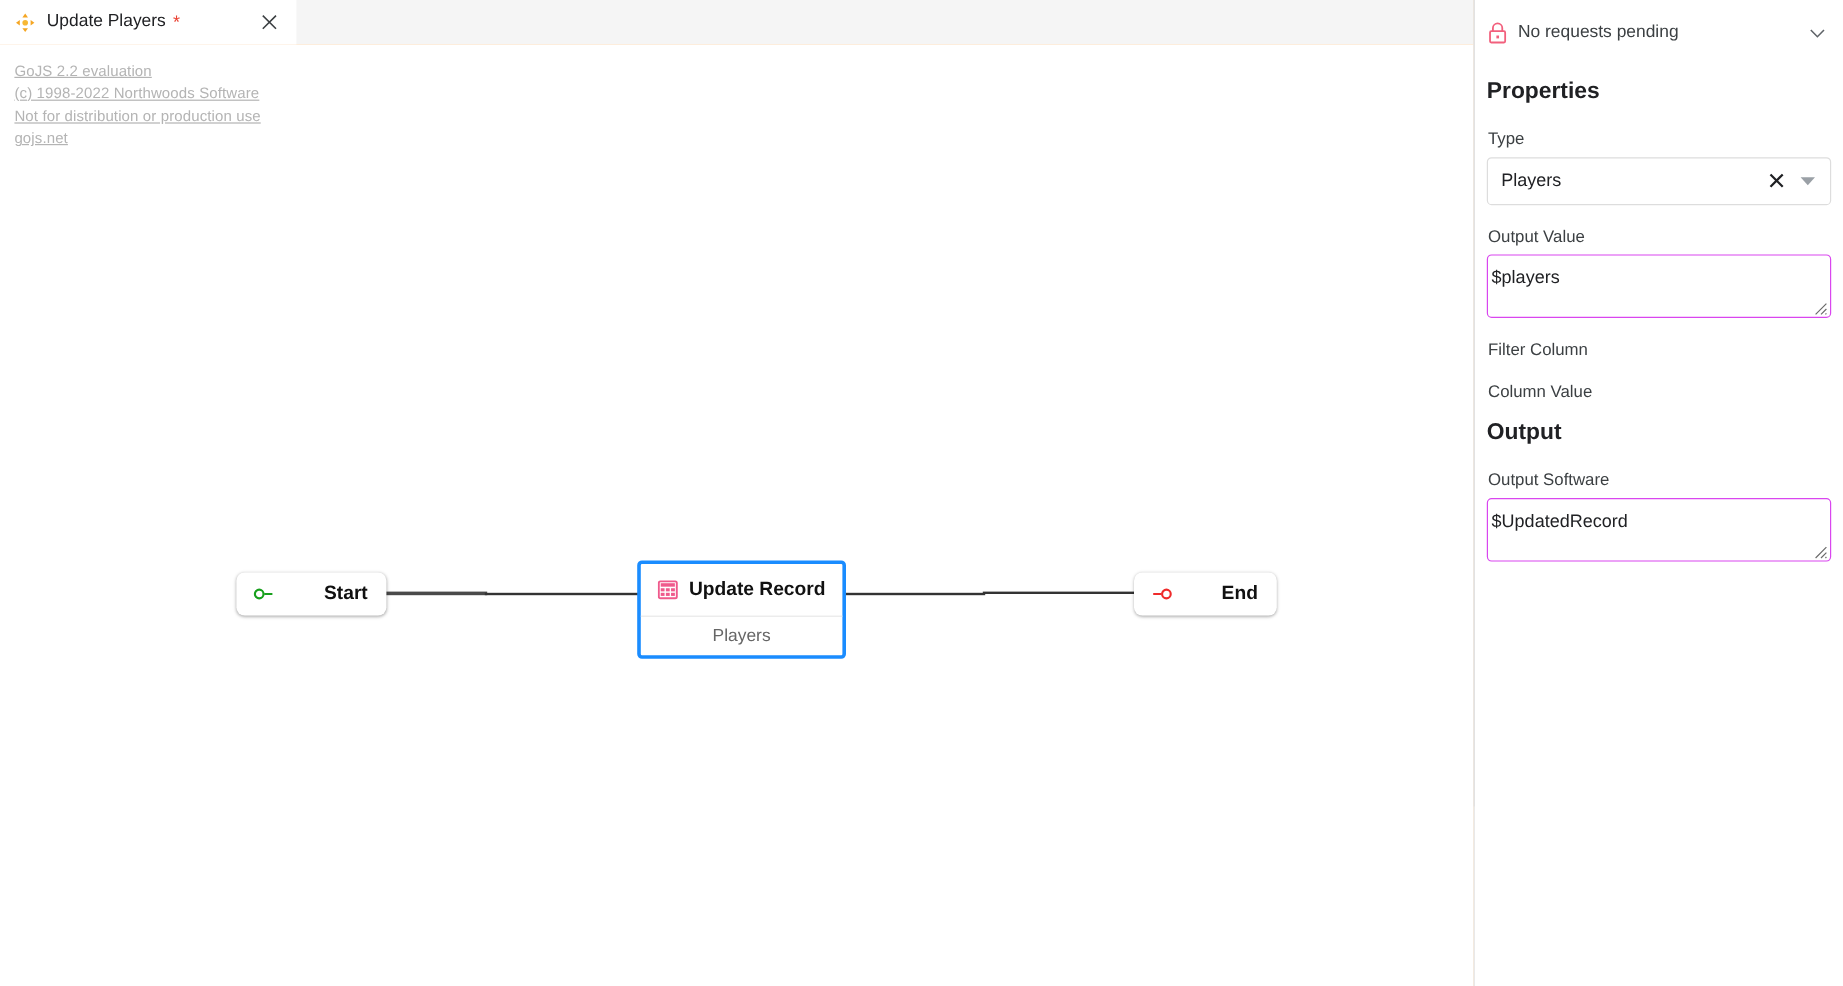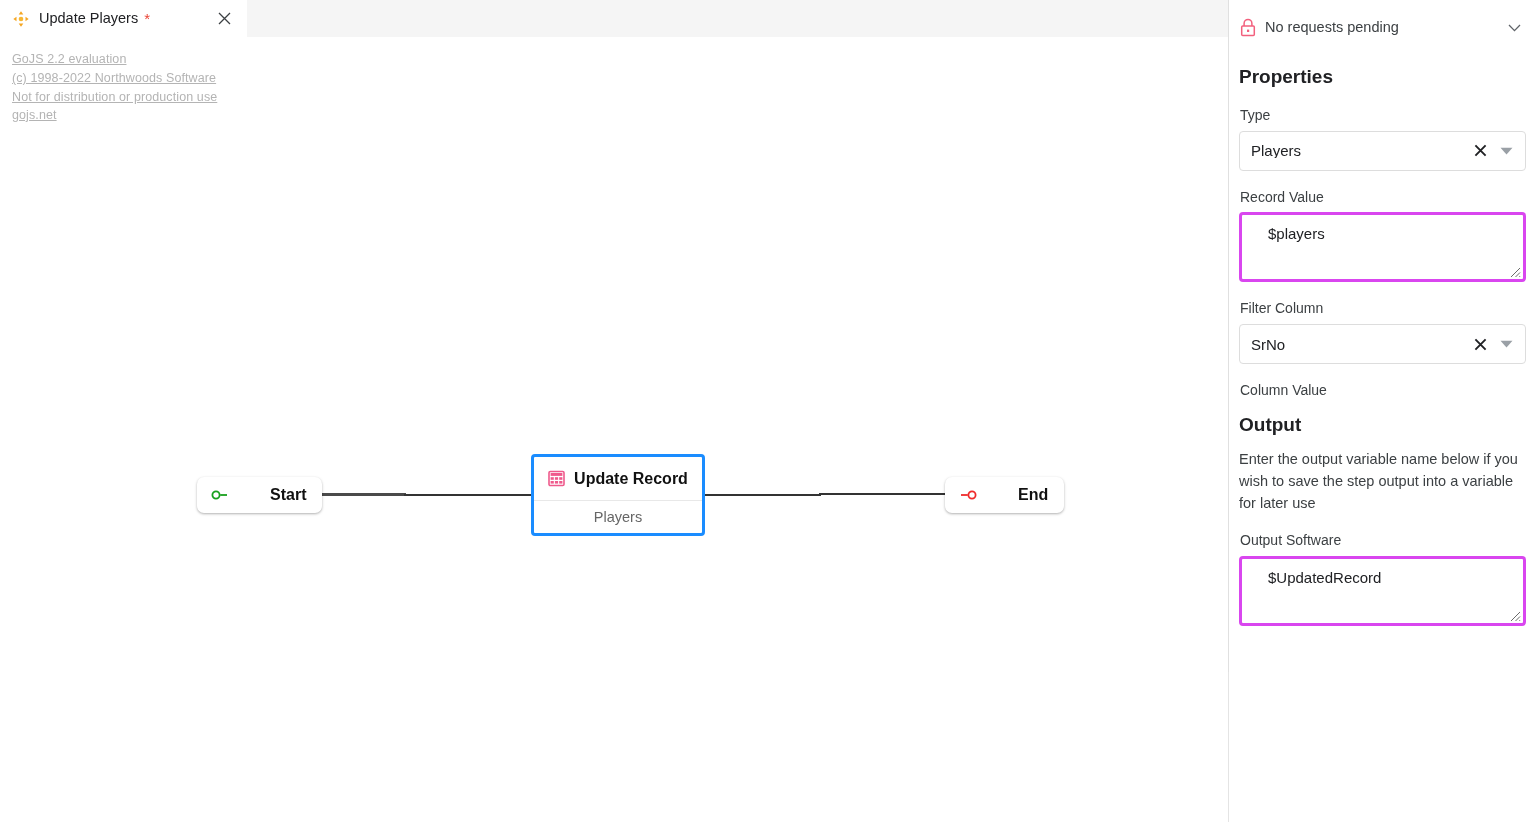--- a/index.html
+++ b/index.html
@@ -98,21 +98,21 @@
   .node-simple .dot-icon { margin-right: 9px; flex: 0 0 auto; display:block; }
   .node-simple .node-label {
     font-size: 16px; font-weight: bold; color: #111111;
     white-space: nowrap; line-height: 1;
   }
 
   #node-start { left: 197px; top: 440px; }
   #node-end   { left: 945px; top: 440px; }
 
   #node-update {
-    left: 531px; top: 417px;
+    left: 531px; top: 430px;
     width: 174px; height: 82px;
     border: 3px solid #1a8cff;
     border-radius: 4px;
     box-shadow: none;
     background: #ffffff;
     display: flex; flex-direction: column;
   }
   #node-update .row-top {
     flex: 0 0 44px;
     display: flex; align-items: center; justify-content: center;
@@ -195,25 +195,25 @@
     color: #202124; cursor: pointer;
   }
   .select-caret {
     width: 22px; height: 22px;
     display: flex; align-items: center; justify-content: center;
     cursor: pointer;
   }
 
   .textarea-box {
     position: relative;
-    height: 70px;
-    border: 3px solid #d946ef;
+    height: 53px;
+    border: 1px solid #d946ef;
     border-radius: 4px;
     background: #ffffff;
-    padding: 10px 12px 0 26px;
+    padding: 10px 12px 0 3px;
     overflow: hidden;
   }
   .textarea-value {
     font-size: 15px; color: #202124; line-height: 1.2;
     white-space: nowrap;
   }
   .resize-grip {
     position: absolute; right: 2px; bottom: 1px;
     width: 13px; height: 13px;
     pointer-events: none;
@@ -323,47 +323,33 @@
             <path d="M1.4 1.4 L11.6 11.6 M11.6 1.4 L1.4 11.6" stroke="#202124" stroke-width="1.9" fill="none"></path>
           </svg>
         </span>
         <span class="select-caret">
           <svg width="13" height="8" viewBox="0 0 13 8">
               <polygon points="0.5,0.8 12.5,0.8 6.5,7.4" fill="#9aa0a6"></polygon>
             </svg>
         </span>
       </div>
 
-      <div class="field-label">Record Value</div>
+      <div class="field-label">Output Value</div>
       <div class="textarea-box">
         <div class="textarea-value">$players</div>
         <svg class="resize-grip" viewBox="0 0 13 13">
           <path d="M12 3 L3 12 M12 7.5 L7.5 12 M12 11.2 L11.2 12" stroke="#6b6b6b" stroke-width="1" fill="none"></path>
         </svg>
       </div>
 
       <div class="field-label">Filter Column</div>
-      <div class="select-box">
-        <span class="select-value">SrNo</span>
-        <span class="select-clear">
-          <svg width="13" height="13" viewBox="0 0 13 13">
-            <path d="M1.4 1.4 L11.6 11.6 M11.6 1.4 L1.4 11.6" stroke="#202124" stroke-width="1.9" fill="none"></path>
-          </svg>
-        </span>
-        <span class="select-caret">
-          <svg width="13" height="8" viewBox="0 0 13 8">
-              <polygon points="0.5,0.8 12.5,0.8 6.5,7.4" fill="#9aa0a6"></polygon>
-            </svg>
-        </span>
-      </div>
 
       <div class="field-label">Column Value</div>
 
       <div class="section-title" style="margin-top:15px;">Output</div>
-      <div class="section-desc">Enter the output variable name below if you wish to save the step output into a variable for later use</div>
 
       <div class="field-label">Output Software</div>
       <div class="textarea-box">
         <div class="textarea-value">$UpdatedRecord</div>
         <svg class="resize-grip" viewBox="0 0 13 13">
           <path d="M12 3 L3 12 M12 7.5 L7.5 12 M12 11.2 L11.2 12" stroke="#6b6b6b" stroke-width="1" fill="none"></path>
         </svg>
       </div>
 
     </div>

